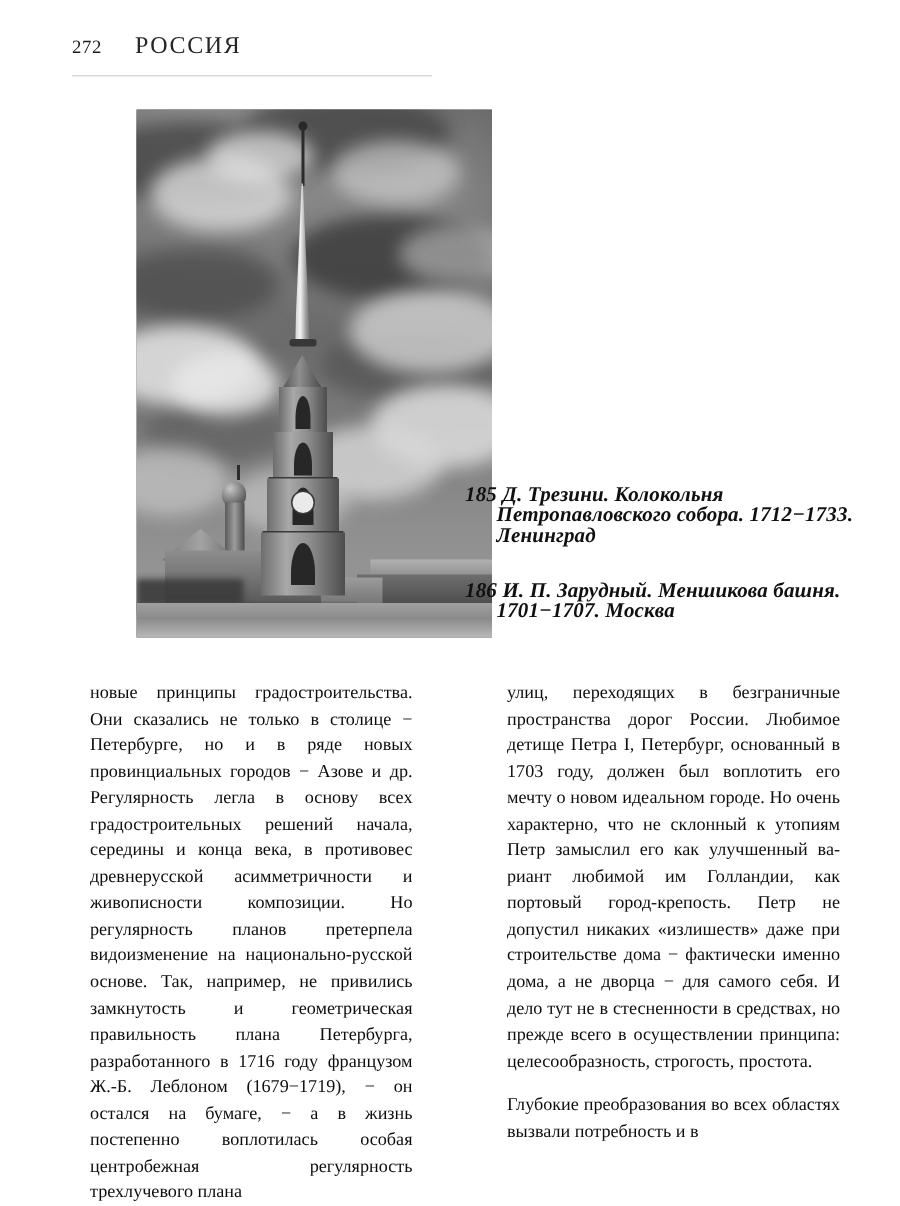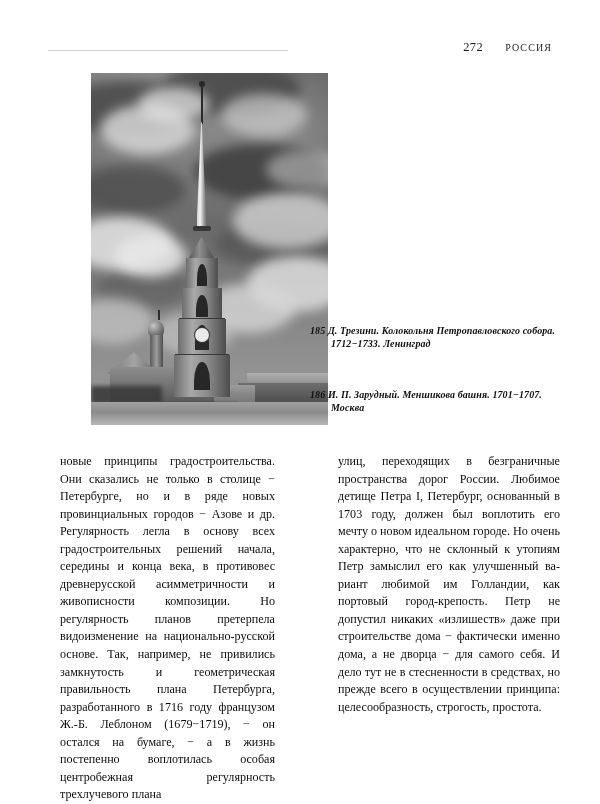--- a/index.html
+++ b/index.html
@@ -13,35 +13,34 @@
     position: relative;
     font-family: "Liberation Serif", "DejaVu Serif", serif;
     color: #111111;
     overflow: hidden;
   }
 
   
   #page-header {
     position: absolute;
     left: 48px;
-    top: 40px;
+    top: 22px;
     width: 504px;
     height: 22px;
     display: flex;
     align-items: baseline;
     gap: 22px;
-    justify-content: flex-end;
   }
   #page-number {
     font-size: 12.5px;
     letter-spacing: 0.4px;
     color: #1a1a1a;
   }
   #section-title {
-    font-size: 10px;
+    font-size: 16px;
     letter-spacing: 1.1px;
     color: #262626;
   }
   #header-rule {
     position: absolute;
     left: 48px;
     top: 50px;
     width: 240px;
     height: 1px;
     background: #d8d8d8;
@@ -284,21 +283,21 @@
   }
 
   
   .caption {
     position: absolute;
     left: 310px;
     width: 246px;
     font-family: "Liberation Serif", "DejaVu Serif", serif;
     font-style: italic;
     font-weight: bold;
-    font-size: 10px;
+    font-size: 14px;
     line-height: 13.4px;
     color: #101010;
     text-indent: -21px;
     padding-left: 21px;
     letter-spacing: 0.1px;
   }
   #caption-185 { top: 324px; }
   #caption-186 { top: 388px; }
   .caption-number {
     font-style: italic;
@@ -397,13 +396,14 @@
 <div class="caption" id="caption-186">
   <span class="caption-number">186</span><span>&nbsp;</span><span>И. П. Зарудный. Меншикова башня. 1701−1707. Москва</span>
 </div>
 
 <div class="column" id="column-left">
   <p>новые принципы градостроитель­ства. Они сказались не только в сто­лице − Петербурге, но и в ряде но­вых провинциальных городов − Азове и др. Регулярность легла в ос­нову всех градостроительных реше­ний начала, середины и конца века, в противовес древнерусской асим­метричности и живописности компо­зиции. Но регулярность планов пре­терпела видоизменение на нацио­нально-русской основе. Так, напри­мер, не привились замкнутость и геометрическая правильность плана Петербурга, разработанного в 1716 году французом Ж.-Б. Леблоном (1679−1719), − он остался на бу­маге, − а в жизнь постепенно во­плотилась особая центробежная ре­гулярность трехлучевого плана</p>
 </div>
 
 <div class="column" id="column-right">
   <p>улиц, переходящих в безграничные пространства дорог России. Люби­мое детище Петра I, Петербург, ос­нованный в 1703 году, должен был воплотить его мечту о новом идеаль­ном городе. Но очень характерно, что не склонный к утопиям Петр замыслил его как улучшенный ва­риант любимой им Голландии, как портовый город-крепость. Петр не допустил никаких «излишеств» даже при строительстве дома − фактичес­ки именно дома, а не дворца − для самого себя. И дело тут не в сте­сненности в средствах, но прежде всего в осуществлении принципа: целесообразность, строгость, про­стота.</p>
+  <p>Глубокие преобразования во всех областях вызвали потребность и в</p>
 </div>
 
 </body></html>

